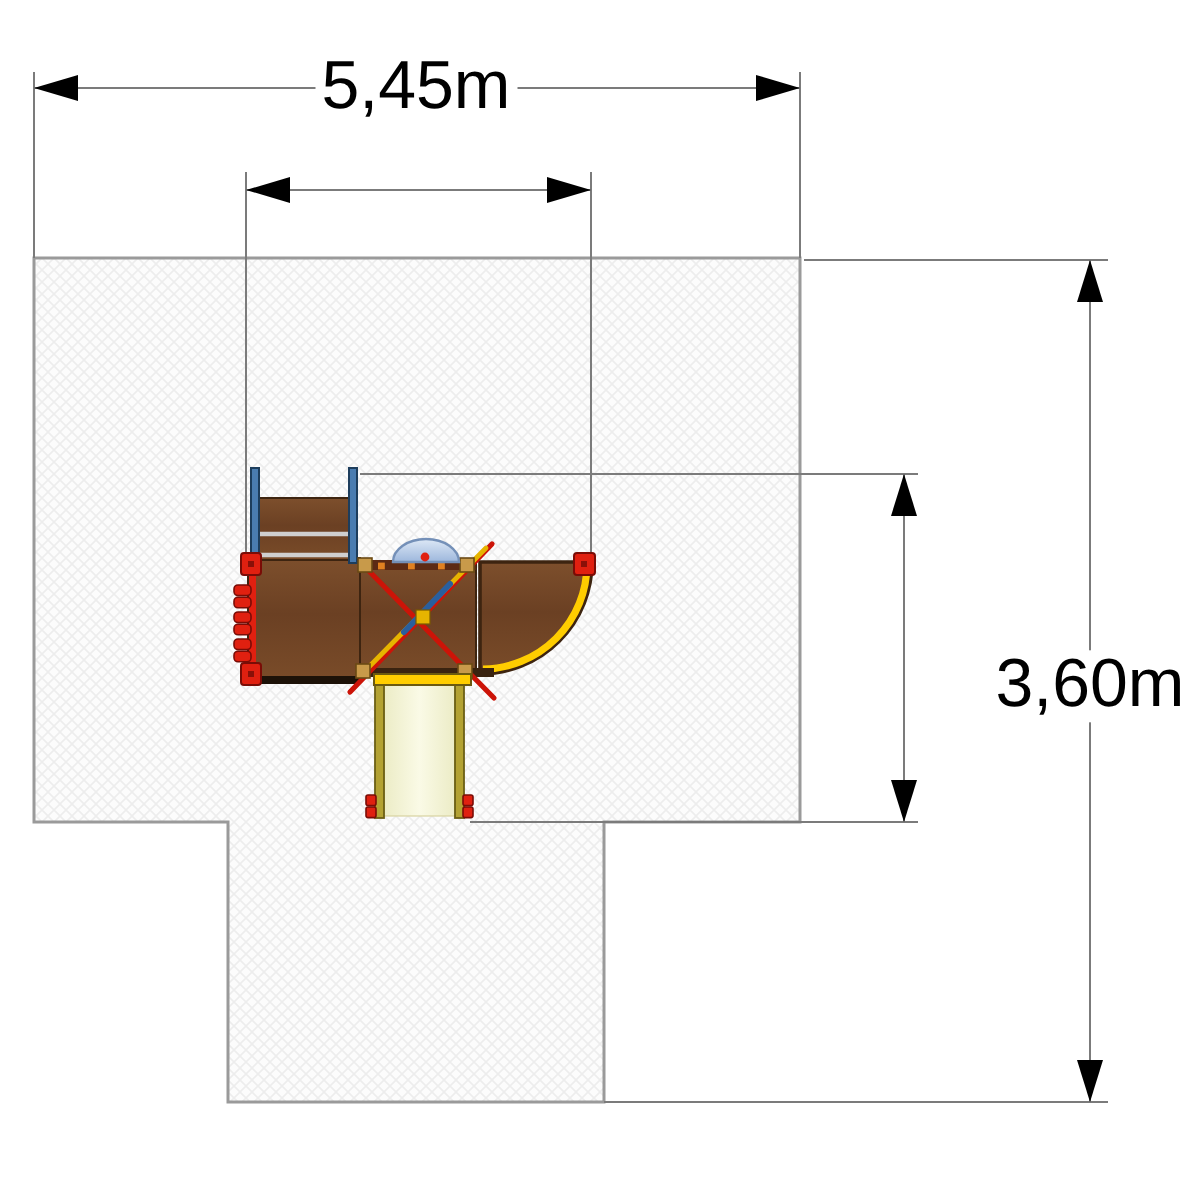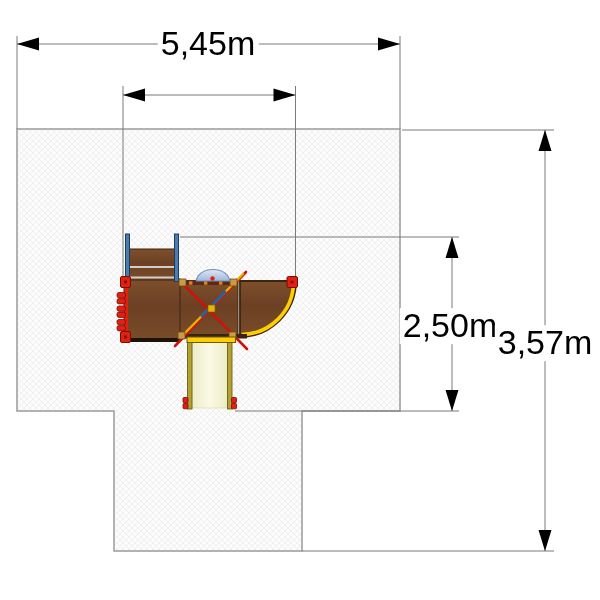--- a/index.html
+++ b/index.html
@@ -150,17 +150,16 @@
           <rect x="231.5" y="397.5" width="5" height="5.3" rx="1" fill="#e02010"></rect>
           <rect x="231.5" y="403.5" width="5" height="5.3" rx="1" fill="#e02010"></rect>
         </g>
       </g>
     </g>
   </svg>
 
   <div class="dim-label" style="left:208px;top:44px;">5,45m</div>
 
 
-  <div class="dim-label" style="left:450px;top:326px;">2,50m</div>
 
-  <div class="dim-label" style="left:545px;top:343px;">3,57m</div>
+  <div class="dim-label" style="left:545px;top:343px;">3,60m</div>
 
 </div>
 
 </body></html>

